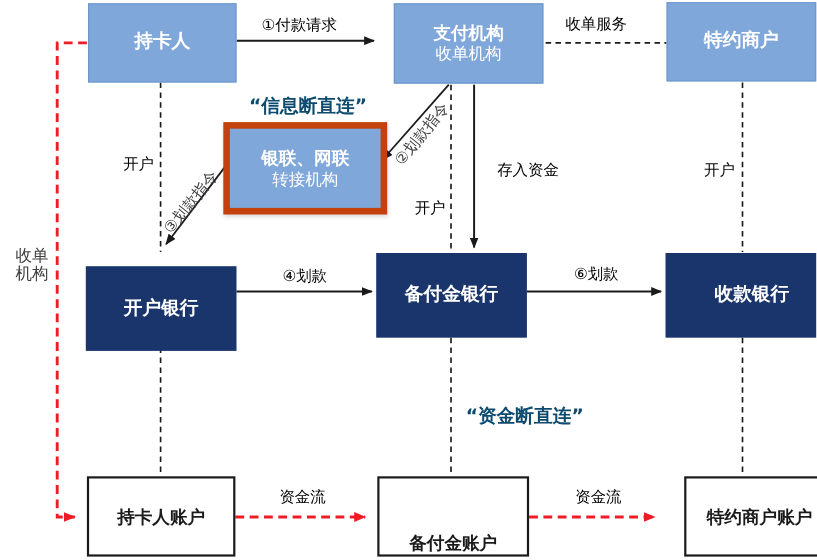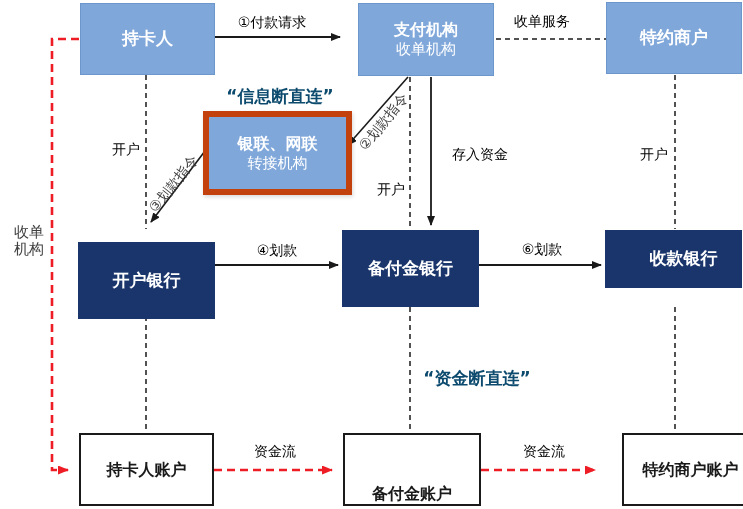--- a/index.html
+++ b/index.html
@@ -84,21 +84,21 @@
       <span class="t-sub">转接机构</span>
     </div>
   </div>
 
   <div class="node node-dark" style="left:78px;top:230px;width:137px;height:77px;margin-top:12px;">
     <span class="t-bold">开户银行</span>
   </div>
   <div class="node node-dark" style="left:342px;top:230px;width:137px;height:77px;">
     <span class="t-bold">备付金银行</span>
   </div>
-  <div class="node node-dark" style="left:605px;top:230px;width:137px;height:58px;padding-left:20px;">
+  <div class="node node-dark" style="left:605px;top:230px;width:137px;height:77px;padding-left:20px;">
     <span class="t-bold">收款银行</span>
   </div>
 
   <div class="node node-outline" style="left:79px;top:433px;width:135px;height:73px;align-items:center;">
     <span class="t-bold" style="font-size:16px;">持卡人账户</span>
   </div>
   <div class="node node-outline" style="left:343px;top:433px;width:138px;height:73px;justify-content:flex-end;">
     <span class="t-bold" style="font-size:16px;">备付金账户</span>
   </div>
   <div class="node node-outline" style="left:622px;top:433px;width:137px;height:73px;">

